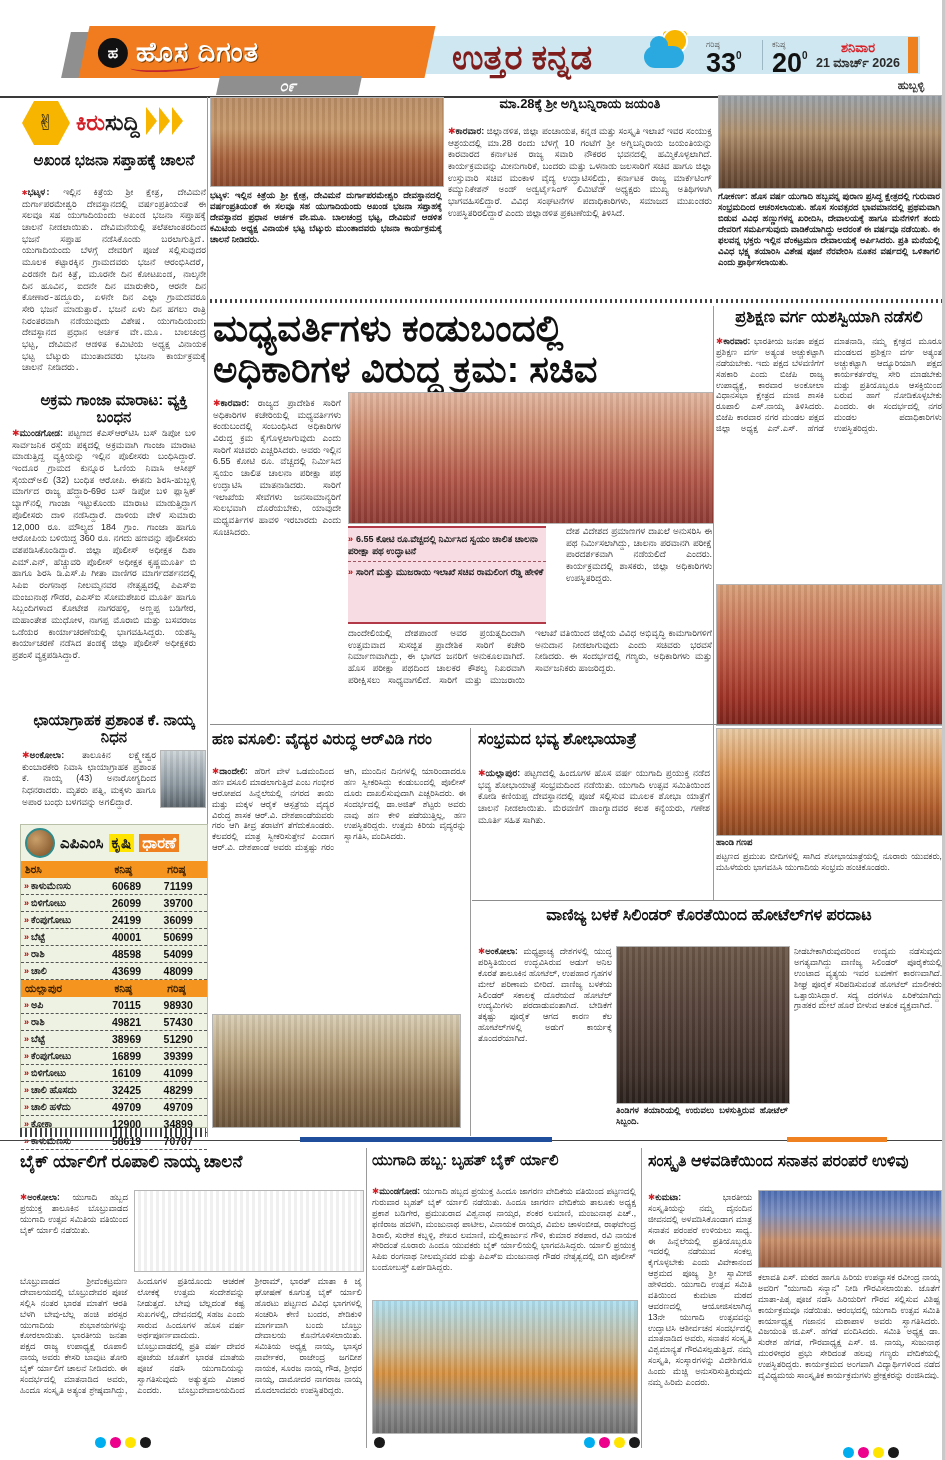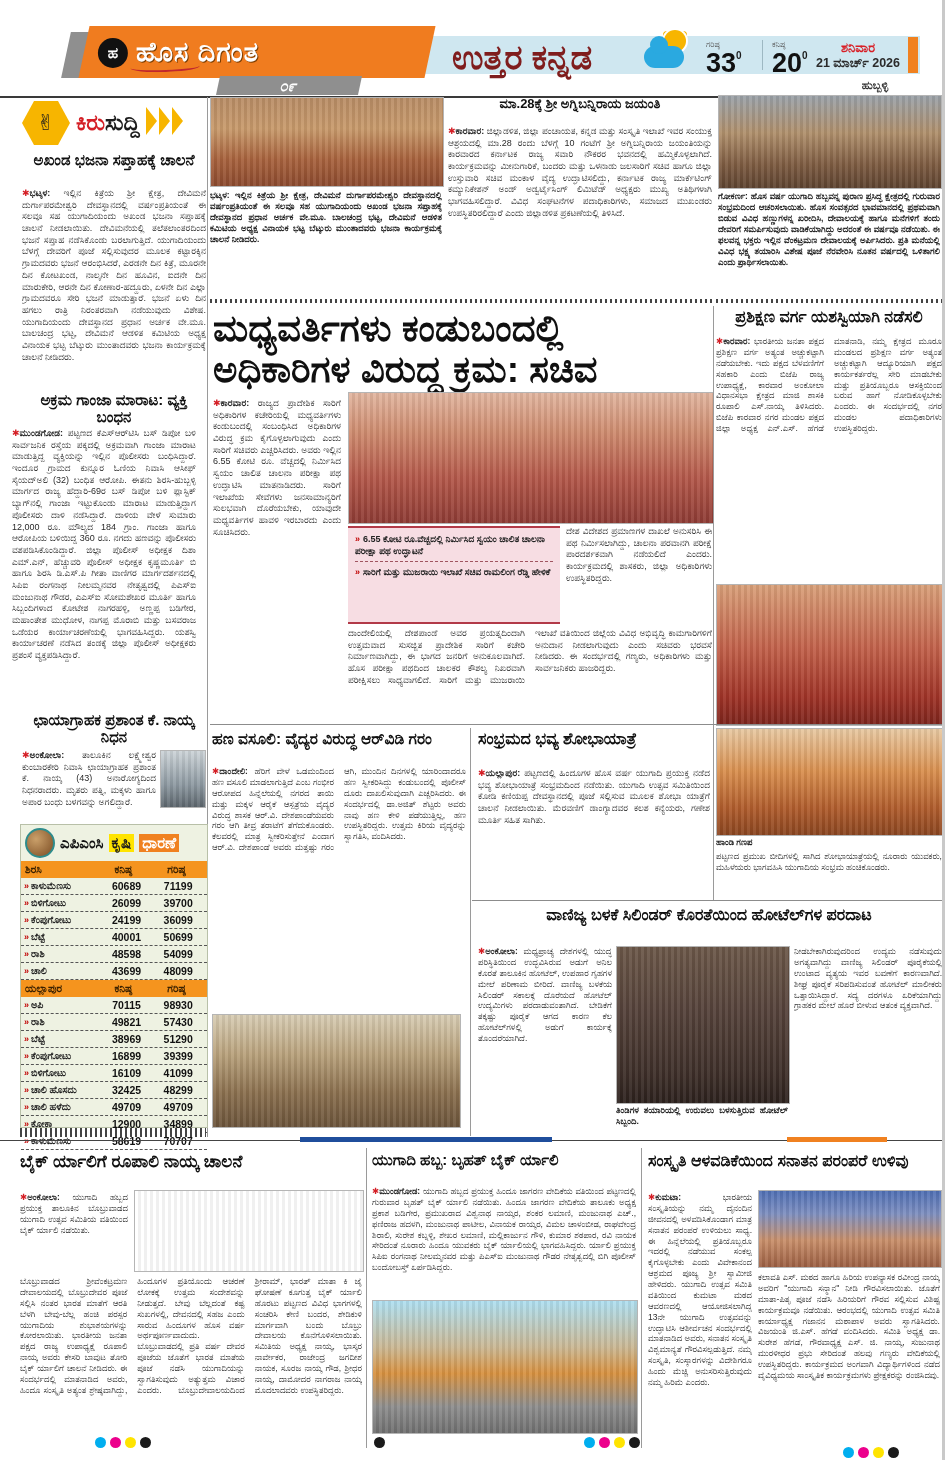--- a/index.html
+++ b/index.html
@@ -74,21 +74,21 @@
   .apmc-t3{font-size:15px;font-weight:bold;color:#fff;background:#f08120;padding:0 3px;}
   .apmc-sec{display:flex;background:#f5941e;color:#3a2100;font-weight:bold;font-size:10.5px;padding:2px 4px;}
   .apmc-sec span:nth-child(1){flex:1.35;}
   .apmc-sec span:nth-child(2){flex:1;text-align:center;}
   .apmc-sec span:nth-child(3){flex:1;text-align:center;}
   .apmc-row{display:flex;align-items:center;border-bottom:1px dashed #555;font-size:9.5px;height:16px;padding:0 3px;}
   .apmc-row .mk{color:#c00000;font-weight:bold;margin-right:2px;font-size:9px;}
   .apmc-row .nm{flex:1.35;font-weight:bold;color:#222;}
   .apmc-row .v{flex:1;text-align:center;font-weight:bold;font-size:10.5px;color:#111;}
   
-  .capbox{background:#f7dde3;border-top:2px solid #b23a48;border-bottom:2px solid #b23a48;padding:5px 7px;}
+  .capbox{background:#f7dde3;border-top:2px solid #b23a48;border-bottom:2px solid #b23a48;padding:5px 0;}
   .capbox .line{font-size:9px;font-weight:bold;color:#222;line-height:1.35;}
   .capbox .mk{color:#c00000;margin-right:3px;}
   .capbox .dash{border-bottom:1px dashed #a05560;margin:4px 0;}
   
   .dotg{display:flex;gap:4px;}
   .dot{width:11px;height:11px;border-radius:50%;}
   .pg-right-edge{background:#c9c9c9;}
 </style>
 </head>
 <body>
@@ -123,37 +123,37 @@
   <div class="abs wx-div" style="left:762px;top:40px;height:30px;"></div>
   <div class="abs" style="left:772px;top:40px;">
     <div class="wx-label">ಕನಿಷ್ಠ</div>
     <div><span class="wx-num">20</span><span class="wx-deg">0</span></div>
   </div>
 
   <div class="abs" style="left:810px;top:40px;width:96px;">
     <div class="hdr-day">ಶನಿವಾರ</div>
     <div class="hdr-date">21 ಮಾರ್ಚ್ 2026</div>
   </div>
-  <div class="abs hdr-city" style="left:840px;top:79px;width:70px;">ಹುಬ್ಬಳ್ಳಿ</div>
+  <div class="abs hdr-city" style="left:876px;top:79px;width:70px;">ಹುಬ್ಬಳ್ಳಿ</div>
   <div class="abs hdr-rule" style="left:0;top:96px;width:945px;height:2px;"></div>
 
   <div class="abs vrule" style="left:207px;top:97px;height:1040px;"></div>
 
   <div class="abs" style="left:22px;top:100px;width:184px;height:46px;display:flex;align-items:center;">
     <div class="hexa">
         <span>✌</span>
       </div>
     <div style="margin-left:6px;" class="ks-title">
       <span class="ks-red">ಕಿರು</span><span>ಸುದ್ದಿ</span>
     </div>
     <div style="margin-left:4px;"><span class="chev"></span><span class="chev"></span><span class="chev"></span></div>
   </div>
 
   <div class="abs hd ctr" style="left:22px;top:152px;width:184px;font-size:15px;">ಅಖಂಡ ಭಜನಾ ಸಪ್ತಾಹಕ್ಕೆ ಚಾಲನೆ</div>
-  <div class="abs body-txt" style="left:22px;top:188px;width:184px;height:198px;">
+  <div class="abs body-txt" style="left:22px;top:188px;width:184px;height:198px;font-family:Liberation Mono, monospace;">
     <span class="star">✱</span><span class="dl">ಭಟ್ಕಳ:</span>
     <span>ಇಲ್ಲಿನ ಕಿತ್ರೆಯ ಶ್ರೀ ಕ್ಷೇತ್ರ, ದೇವಿಮನೆ ದುರ್ಗಾಪರಮೇಶ್ವರಿ ದೇವಸ್ಥಾನದಲ್ಲಿ ವರ್ಷಂಪ್ರತಿಯಂತೆ ಈ ಸಲವೂ ಸಹ ಯುಗಾದಿಯಂದು ಅಖಂಡ ಭಜನಾ ಸಪ್ತಾಹಕ್ಕೆ ಚಾಲನೆ ನೀಡಲಾಯಿತು. ದೇವಿಮನೆಯಲ್ಲಿ ತಲೆತಲಾಂತರದಿಂದ ಭಜನೆ ಸಪ್ತಾಹ ನಡೆಸಿಕೊಂಡು ಬರಲಾಗುತ್ತಿದೆ. ಯುಗಾದಿಯಂದು ಬೆಳಗ್ಗೆ ದೇವರಿಗೆ ಪೂಜೆ ಸಲ್ಲಿಸುವುದರ ಮೂಲಕ ಕಟ್ಟಾರಕ್ಕಿನ ಗ್ರಾಮದವರು ಭಜನೆ ಆರಂಭಿಸಿದರೆ, ಎರಡನೇ ದಿನ ಕಿತ್ರೆ, ಮೂರನೇ ದಿನ ಕೋಟಖಂಡ, ನಾಲ್ಕನೇ ದಿನ ಹೂವಿನ, ಐದನೇ ದಿನ ಮಾರುಕೇರಿ, ಆರನೇ ದಿನ ಕೋಣಾರ-ಹದ್ದೂರು, ಏಳನೇ ದಿನ ಎಲ್ಲಾ ಗ್ರಾಮದವರೂ ಸೇರಿ ಭಜನೆ ಮಾಡುತ್ತಾರೆ. ಭಜನೆ ಏಳು ದಿನ ಹಗಲು ರಾತ್ರಿ ನಿರಂತರವಾಗಿ ನಡೆಯುವುದು ವಿಶೇಷ. ಯುಗಾದಿಯಂದು ದೇವಸ್ಥಾನದ ಪ್ರಧಾನ ಅರ್ಚಕ ವೇ.ಮೂ. ಬಾಲಚಂದ್ರ ಭಟ್ಟ, ದೇವಿಮನೆ ಆಡಳಿತ ಕಮಿಟಿಯ ಅಧ್ಯಕ್ಷ ವಿನಾಯಕ ಭಟ್ಟ ಬೆಟ್ಕುರು ಮುಂತಾದವರು ಭಜನಾ ಕಾರ್ಯಕ್ರಮಕ್ಕೆ ಚಾಲನೆ ನೀಡಿದರು.</span>
   </div>
 
   <div class="abs hd ctr" style="left:22px;top:392px;width:184px;font-size:15px;">ಅಕ್ರಮ ಗಾಂಜಾ ಮಾರಾಟ: ವ್ಯಕ್ತಿ ಬಂಧನ</div>
   <div class="abs body-txt" style="left:12px;top:428px;width:184px;height:278px;">
     <span class="star">✱</span><span class="dl">ಮುಂಡಗೋಡ:</span>
     <span>ಪಟ್ಟಣದ ಕೆಎಸ್‌ಆರ್‌ಟಿಸಿ ಬಸ್ ಡಿಪೋ ಬಳಿ ಸಾರ್ವಜನಿಕ ರಸ್ತೆಯ ಪಕ್ಕದಲ್ಲಿ ಅಕ್ರಮವಾಗಿ ಗಾಂಜಾ ಮಾರಾಟ ಮಾಡುತ್ತಿದ್ದ ವ್ಯಕ್ತಿಯನ್ನು ಇಲ್ಲಿನ ಪೊಲೀಸರು ಬಂಧಿಸಿದ್ದಾರೆ. ಇಂದೂರ ಗ್ರಾಮದ ಕುನ್ನೂರ ಓಣಿಯ ನಿವಾಸಿ ಆಸೀಫ್ ಸೈಯದ್‌ಅಲಿ (32) ಬಂಧಿತ ಆರೋಪಿ. ಈತನು ಶಿರಸಿ-ಹುಬ್ಬಳ್ಳಿ ಮಾರ್ಗದ ರಾಜ್ಯ ಹೆದ್ದಾರಿ-69ರ ಬಸ್ ಡಿಪೋ ಬಳಿ ಪ್ಲಾಸ್ಟಿಕ್ ಬ್ಯಾಗ್‌ನಲ್ಲಿ ಗಾಂಜಾ ಇಟ್ಟುಕೊಂಡು ಮಾರಾಟ ಮಾಡುತ್ತಿದ್ದಾಗ ಪೊಲೀಸರು ದಾಳಿ ನಡೆಸಿದ್ದಾರೆ. ದಾಳಿಯ ವೇಳೆ ಸುಮಾರು 12,000 ರೂ. ಮೌಲ್ಯದ 184 ಗ್ರಾಂ. ಗಾಂಜಾ ಹಾಗೂ ಆರೋಪಿಯ ಬಳಿಯಿದ್ದ 360 ರೂ. ನಗದು ಹಣವನ್ನು ಪೊಲೀಸರು ವಶಪಡಿಸಿಕೊಂಡಿದ್ದಾರೆ. ಜಿಲ್ಲಾ ಪೊಲೀಸ್ ಅಧೀಕ್ಷಕ ದಿಶಾ ಎಮ್.ಎನ್, ಹೆಚ್ಚುವರಿ ಪೊಲೀಸ್ ಅಧೀಕ್ಷಕ ಕೃಷ್ಣಮೂರ್ತಿ ಬಿ ಹಾಗೂ ಶಿರಸಿ ಡಿ.ಎಸ್.ಪಿ ಗೀತಾ ವಾಣಿಗರ ಮಾರ್ಗದರ್ಶನದಲ್ಲಿ ಸಿಪಿಐ ರಂಗನಾಥ ನೀಲಮ್ಮನವರ ನೇತೃತ್ವದಲ್ಲಿ ಪಿಎಸ್ಐ ಮಂಜುನಾಥ ಗೌಡರ, ಎಎಸ್ಐ ಸೋಮಶೇಖರ ಮೂರ್ತಿ ಹಾಗೂ ಸಿಬ್ಬಂದಿಗಳಾದ ಕೋಟೇಶ ನಾಗರಹಳ್ಳಿ, ಅಣ್ಣಪ್ಪ ಬಡಿಗೇರ, ಮಹಾಂತೇಶ ಮುಧೋಳ, ನಾಗಪ್ಪ ಮೊರಾಬಿ ಮತ್ತು ಬಸವರಾಜ ಒಡೆಯರ ಕಾರ್ಯಾಚರಣೆಯಲ್ಲಿ ಭಾಗವಹಿಸಿದ್ದರು. ಯಶಸ್ವಿ ಕಾರ್ಯಾಚರಣೆ ನಡೆಸಿದ ತಂಡಕ್ಕೆ ಜಿಲ್ಲಾ ಪೊಲೀಸ್ ಅಧೀಕ್ಷಕರು ಪ್ರಶಂಸೆ ವ್ಯಕ್ತಪಡಿಸಿದ್ದಾರೆ.</span>
   </div>
 

